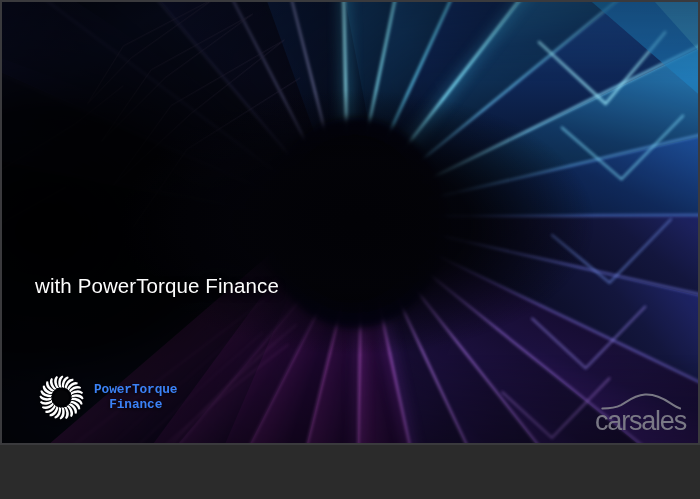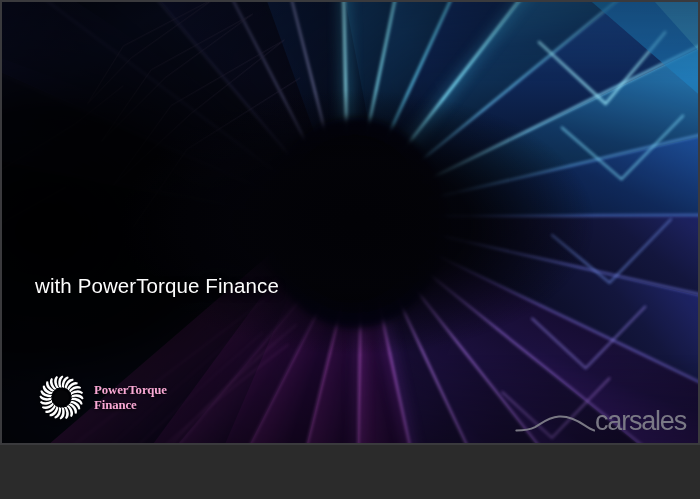--- a/index.html
+++ b/index.html
@@ -80,36 +80,37 @@
 
   
   .pt-logo{
     position:absolute;
     left:36px; bottom:22px;
     display:flex; align-items:center; gap:9px;
     z-index:6;
   }
   .pt-mark{ width:47px; height:47px; display:block; filter:drop-shadow(0 1px 4px rgba(0,0,0,.9)); }
   .pt-word{
-    font-family:Liberation Serif, serif;
+    font-family:Liberation Mono, monospace;
     font-weight:700;
     font-size:12.8px;
     line-height:1.12;
-    color:#f9a8d4;
+    color:#3b82f6;
     letter-spacing:-0.1px;
     text-shadow:0 1px 4px rgba(0,0,0,.9);
+    text-align:center;
   }
   .pt-word span{ display:block; }
 
   
   .cs-logo{
     position:absolute;
     right:12px; bottom:8px;
     z-index:6;
-    display:flex; flex-direction:row; align-items:center;
+    display:flex; flex-direction:column; align-items:center;
     opacity:.92;
   }
   .cs-car{ display:block; width:80px; height:19px; margin-bottom:-2px; }
   .cs-word{
     font-family:"Liberation Sans", sans-serif;
     font-weight:400;
     font-size:27px;
     letter-spacing:-1.2px;
     color:#83838c;
     line-height:1;

